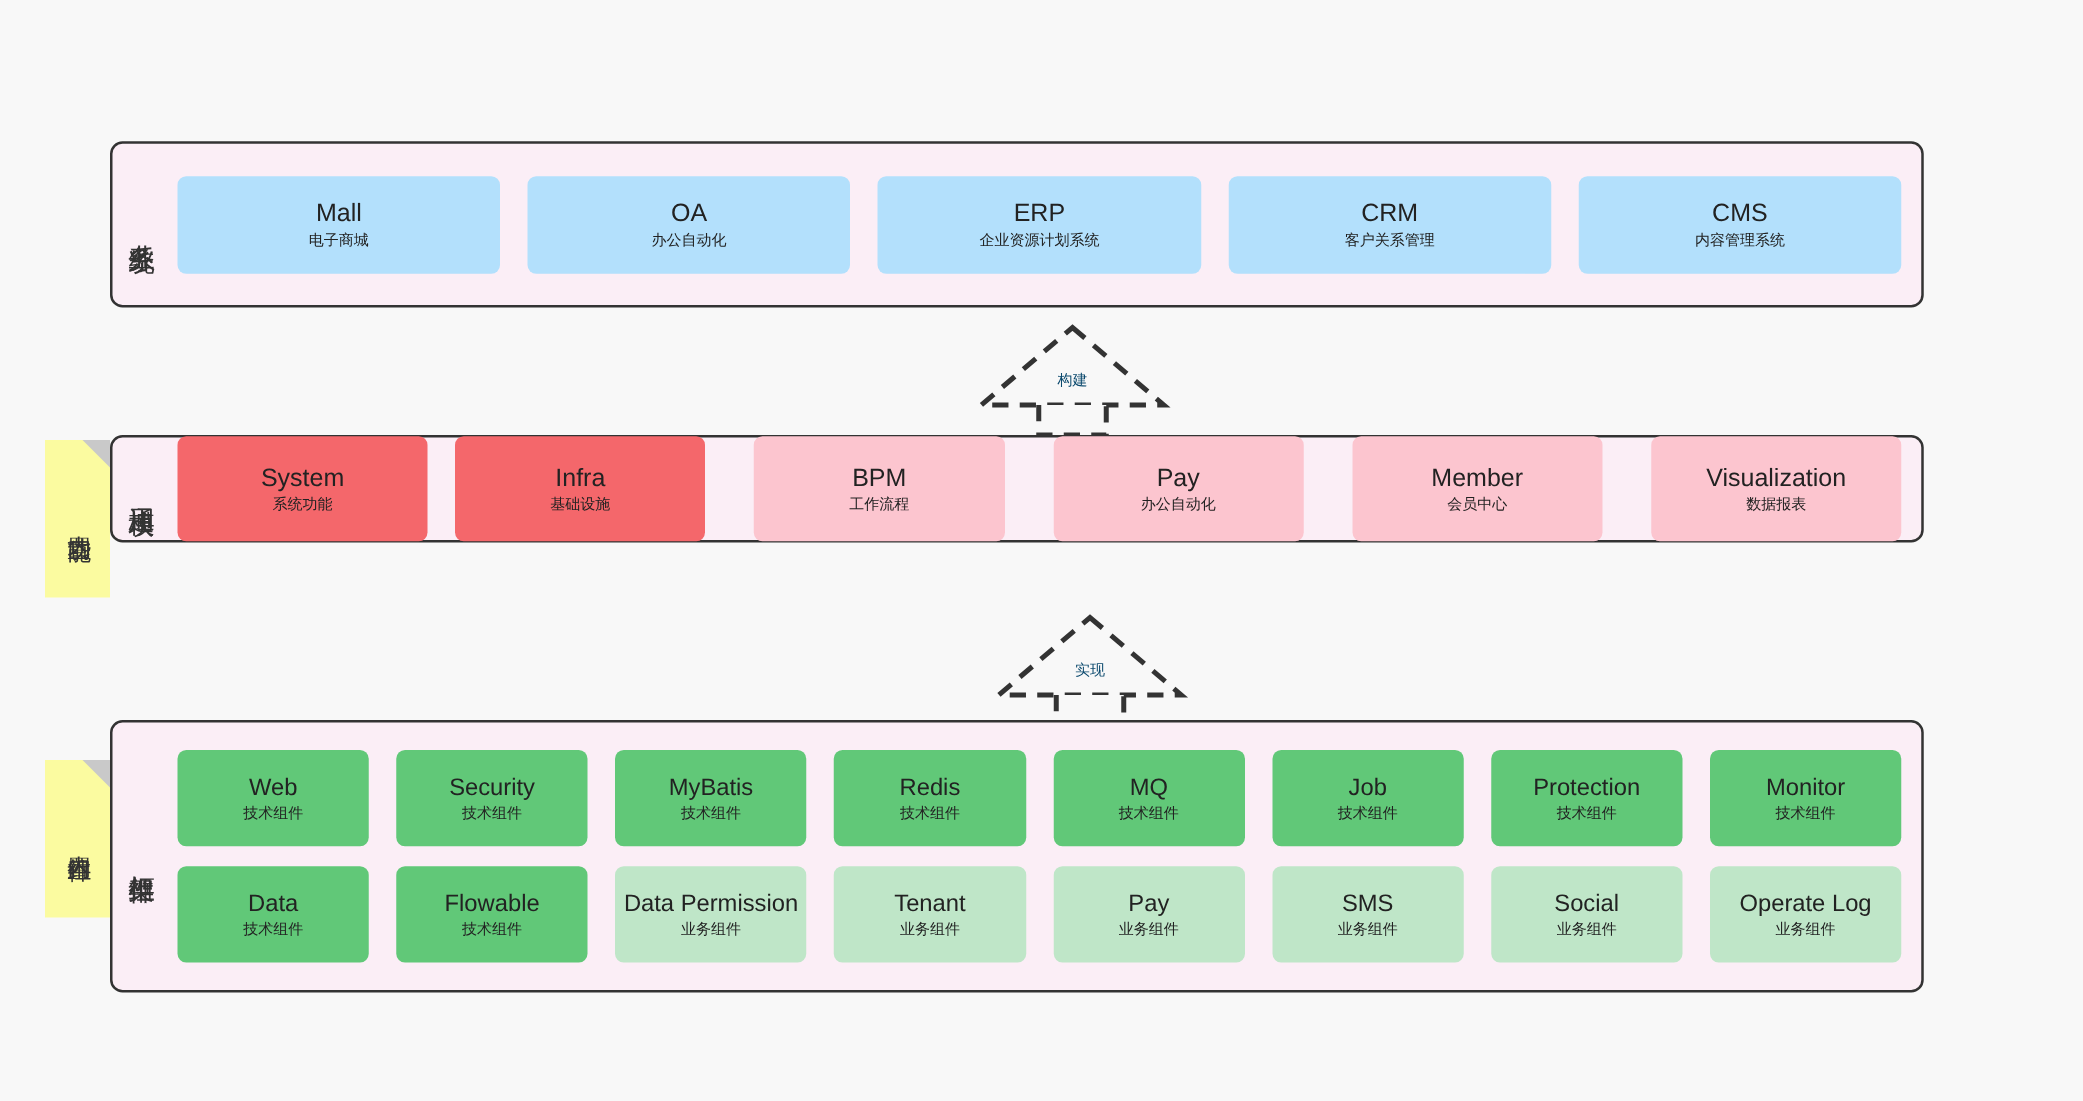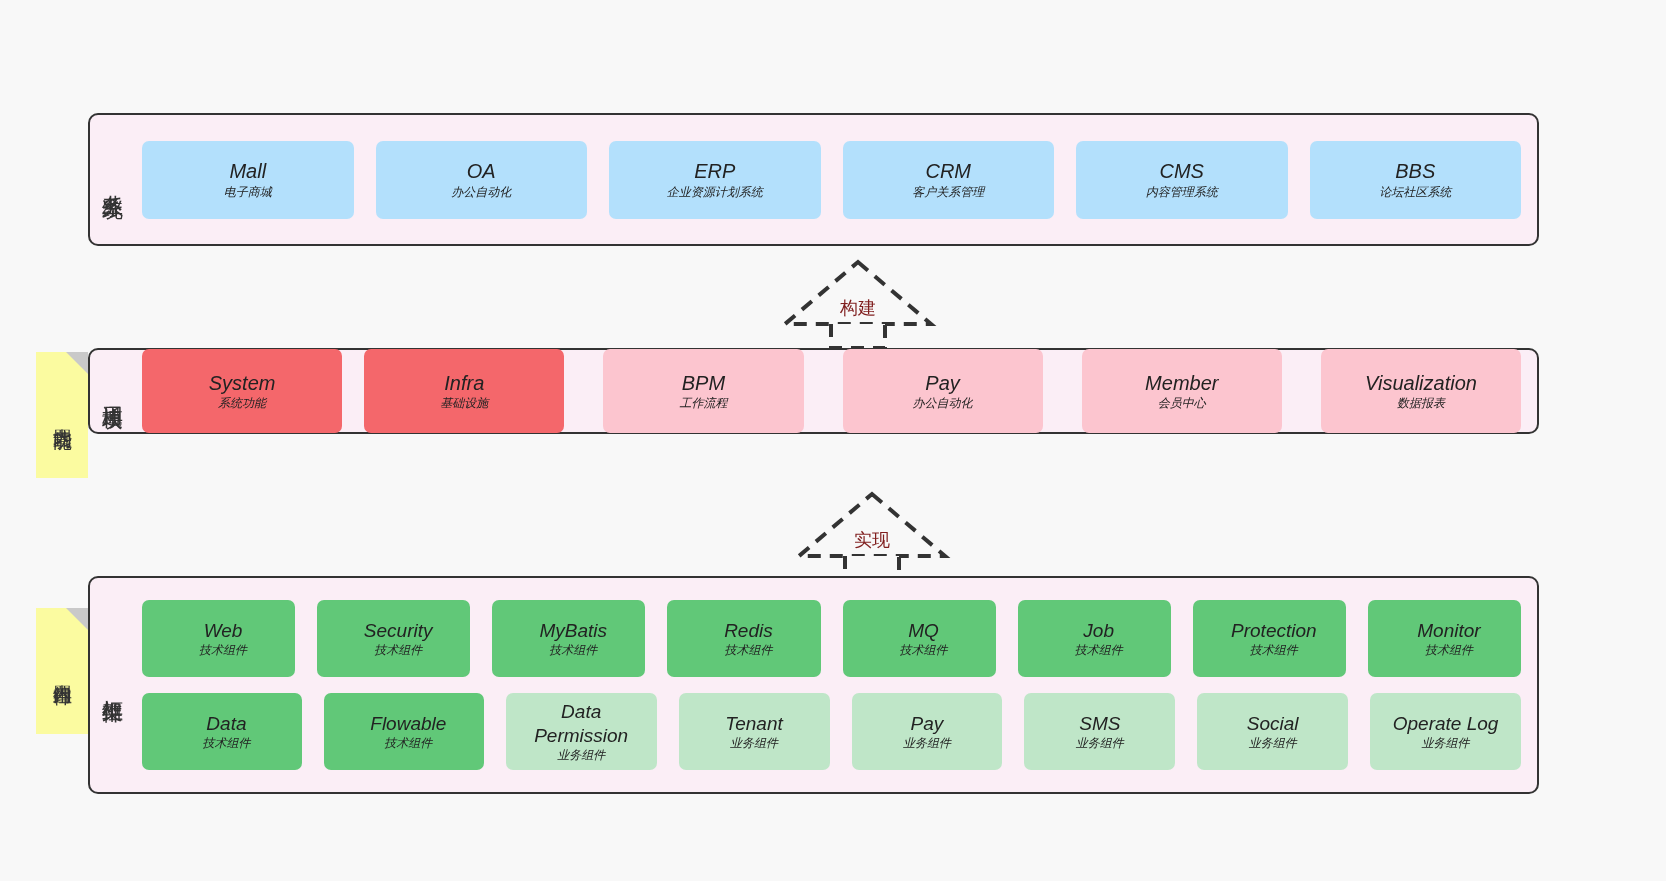--- a/index.html
+++ b/index.html
@@ -63,30 +63,29 @@
     box-sizing: border-box;
     border-radius: 7px;
     display: flex;
     flex-direction: column;
     align-items: center;
     justify-content: center;
     text-align: center;
     color: #222222;
     line-height: 1.28;
     padding: 4px 6px;
-    font-style: italic;
   }
   .card .en { font-size: 20px; }
   .card .cn { font-size: 12px; }
   .card.compact .en { font-size: 19px; }
 
   .c-blue       { background: #b3e0fc; }
   .c-red        { background: #f4676b; }
   .c-pink       { background: #fcc5cf; margin-left: 17px; }
-  .c-green      { background: #61c878; padding-left: 15px; }
+  .c-green      { background: #61c878; }
   .c-lightgreen { background: #bfe6c8; }
 
   .h-biz   { height: 78px; }
   .h-mod   { height: 84px; }
   .h-frame { height: 77px; }
 
   
   .sticky {
     position: absolute;
     box-sizing: border-box;
@@ -118,22 +117,22 @@
     position: absolute;
     width: 150px;
     height: 92px;
   }
   .arrow svg { display: block; overflow: visible; }
   .arrow-label {
     position: absolute;
     left: 50%;
     transform: translateX(-50%);
     top: 38px;
-    font-size: 18px;
-    color: #7f1d1d;
+    font-size: 12px;
+    color: #0c4a6e;
     background: transparent;
     white-space: nowrap;
     user-select: none;
   }
 </style>
 </head>
 <body>
 
 <div id="canvas">
 
@@ -153,24 +152,20 @@
           <span class="en">ERP</span>
           <span class="cn">企业资源计划系统</span>
         </div>
         <div class="card c-blue h-biz">
           <span class="en">CRM</span>
           <span class="cn">客户关系管理</span>
         </div>
         <div class="card c-blue h-biz">
           <span class="en">CMS</span>
           <span class="cn">内容管理系统</span>
-        </div>
-        <div class="card c-blue h-biz">
-          <span class="en">BBS</span>
-          <span class="cn">论坛社区系统</span>
         </div>
       </div>
     </div>
   </div>
 
   <div class="arrow" style="left:783px; top:258px;">
     <svg width="150" height="92" viewBox="0 0 150 92" aria-hidden="true">
 
       <path d="M 75 4 L 148 66 L 2 66 Z" fill="#f8f8f8" stroke="#333333" stroke-width="4" stroke-dasharray="13,9" stroke-linejoin="miter"></path>
 

